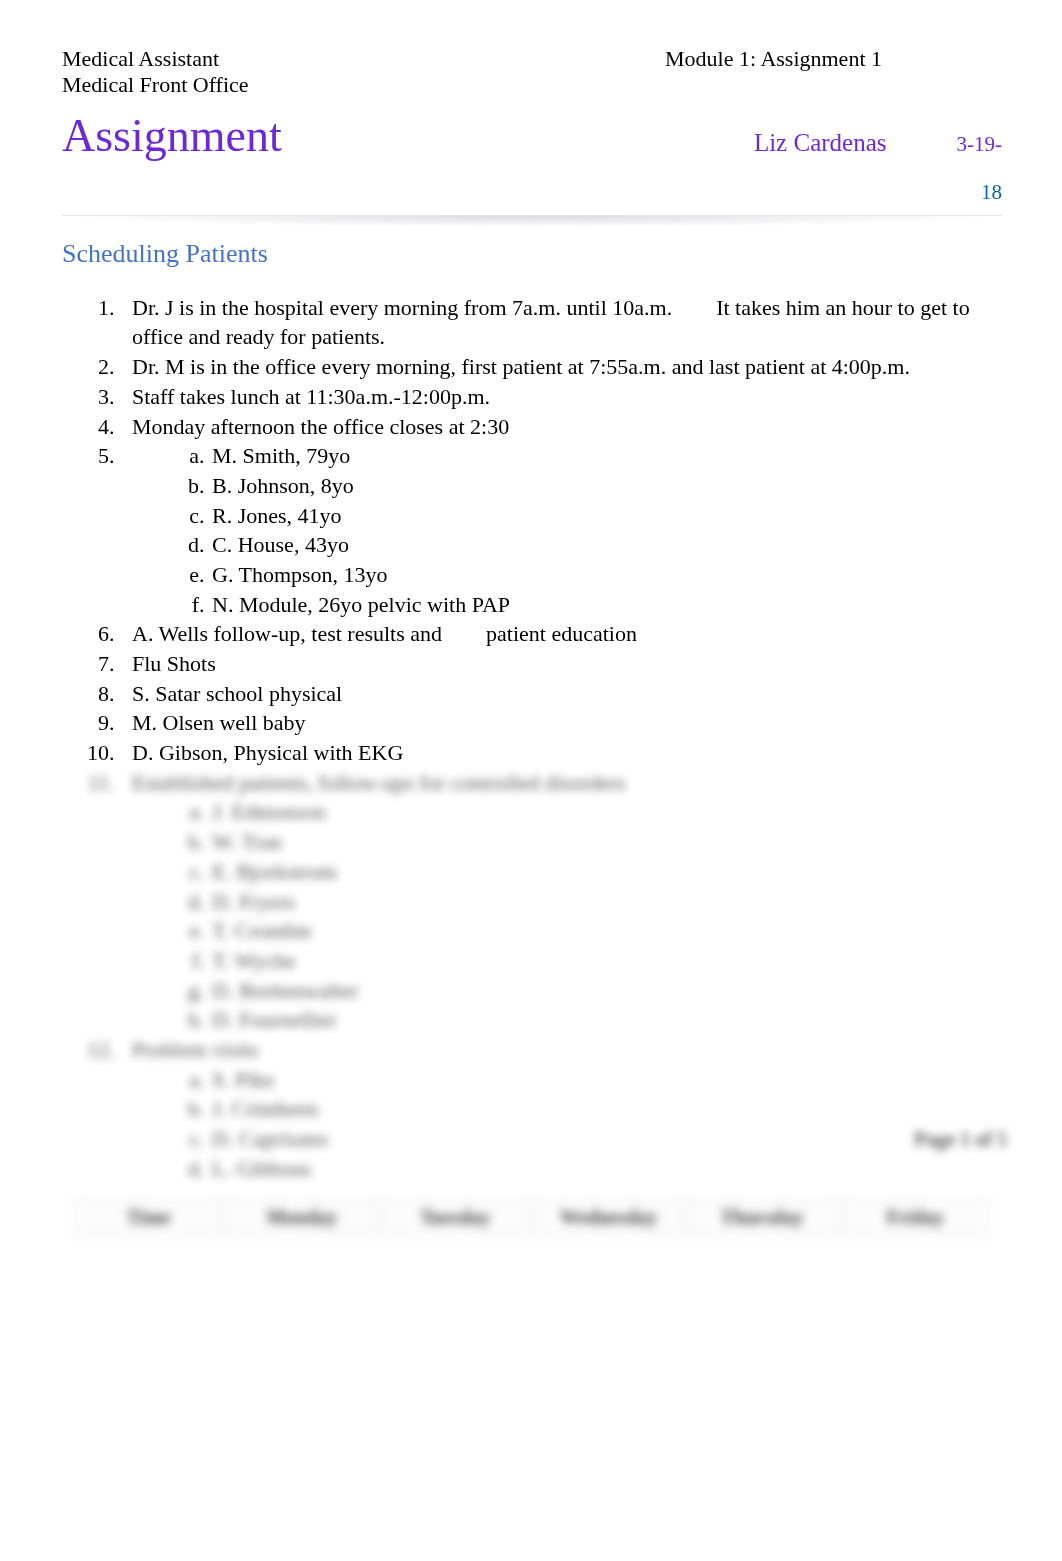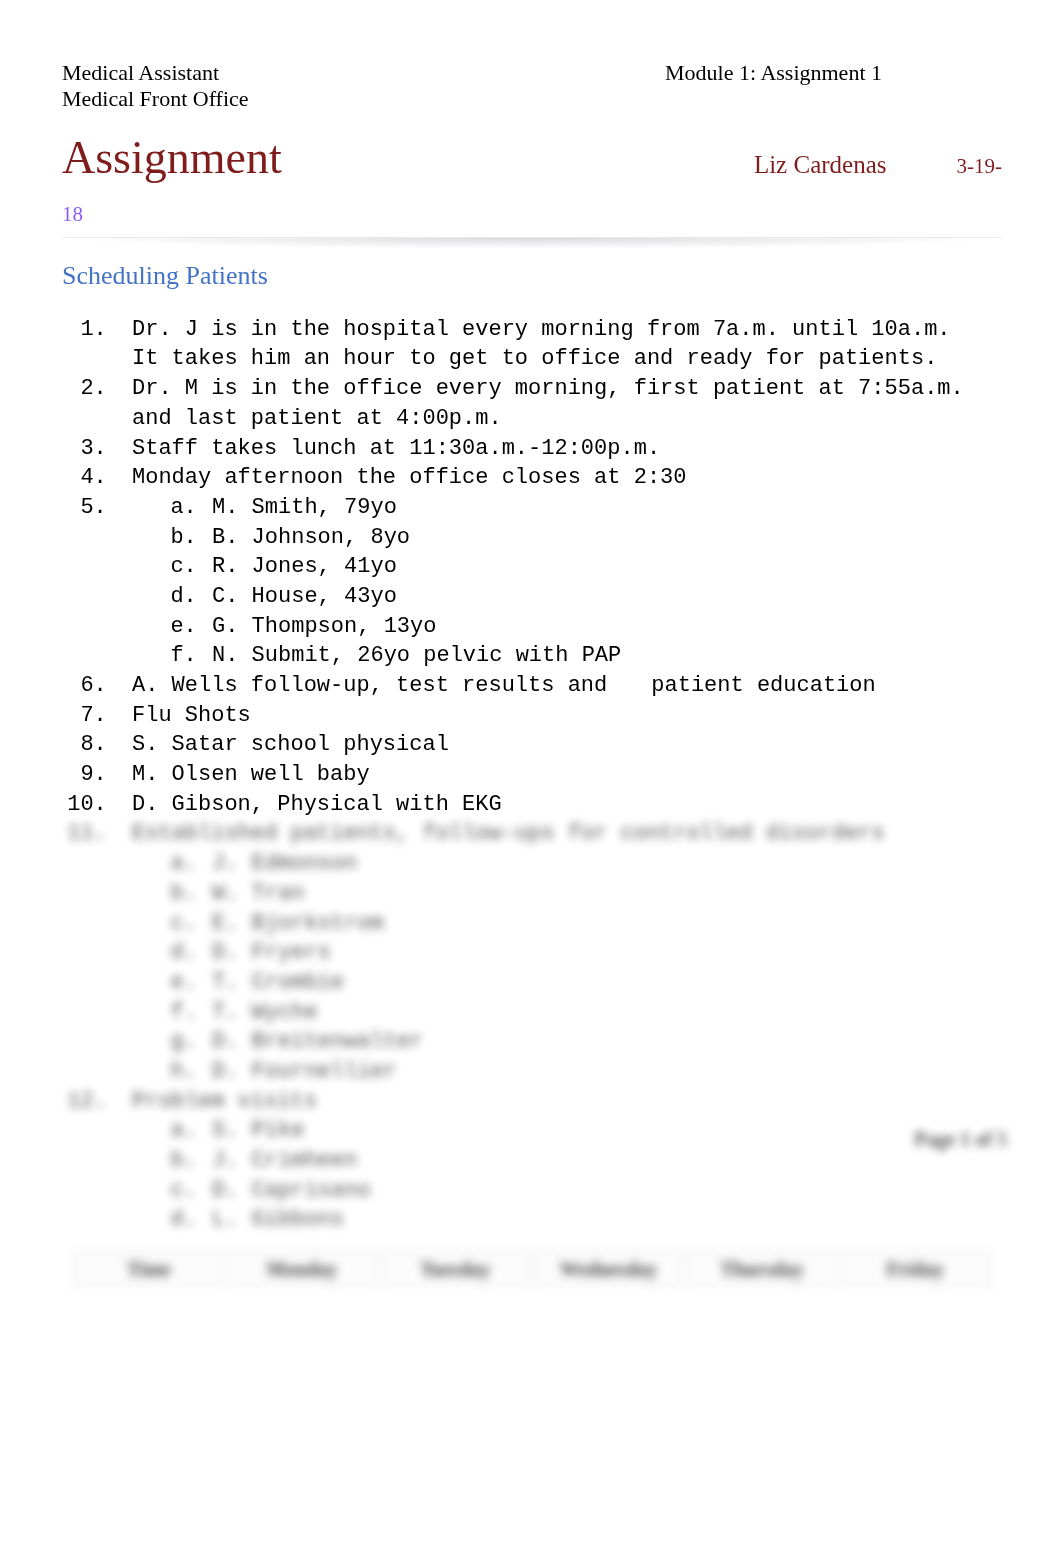--- a/index.html
+++ b/index.html
@@ -9,58 +9,59 @@
     }
     body {
       font-family: "Times New Roman", Times, serif;
       background: #ffffff;
       width: 1062px;
       height: 1561px;
       position: relative;
       color: #000000;
     }
     .page {
-      padding: 60px 60px 0 62px;
+      padding: 46px 60px 0 62px;
     }
     .header-row {
       display: flex;
       justify-content: space-between;
       font-size: 22px;
       line-height: 1.2;
     }
     .header-left {
       text-align: left;
     }
     .header-right {
       text-align: left;
       padding-right: 120px;
     }
     .title-row {
-      margin-top: 18px;
+      margin-top: 10px;
       display: flex;
       align-items: baseline;
       justify-content: space-between;
-      color: #7f1d1d;
+      color: #6d28d9;
     }
     .title-main {
       font-size: 46px;
       font-weight: 400;
     }
     .title-name {
       font-size: 25px;
       margin-left: auto;
       padding-right: 70px;
     }
     .title-date {
       font-size: 21px;
     }
     .title-date2 {
       font-size: 21px;
-      color: #8b5cf6;
+      color: #0369a1;
       margin-top: 18px;
+      text-align: right;
     }
     .hr-blur {
       margin-top: 10px;
       height: 12px;
       width: 100%;
       background: radial-gradient(ellipse at center top, rgba(150,150,160,0.35) 0%, rgba(255,255,255,0) 70%);
       border-top: 1px solid rgba(180,180,190,0.3);
       border-radius: 0 0 50% 50%;
     }
     .section-title {
@@ -75,21 +76,20 @@
       line-height: 1.35;
     }
     ol.top {
       margin-top: 24px;
       padding-left: 58px;
       font-size: 22px;
       line-height: 1.35;
     }
     ol.top > li {
       padding-left: 12px;
-      font-family: Liberation Mono, monospace;
     }
     ol.alpha {
       list-style-type: lower-alpha;
       padding-left: 78px;
     }
     ol.alpha > li {
       padding-left: 2px;
     }
     .blur-block {
       filter: blur(4px);
@@ -164,21 +164,21 @@
     <li>Dr. M is in the office every morning, first patient at 7:55a.m. and last patient at 4:00p.m.</li>
     <li>Staff takes lunch at 11:30a.m.-12:00p.m.</li>
     <li>Monday afternoon the office closes at 2:30</li>
     <li>
       <ol class="alpha">
         <li>M. Smith, 79yo</li>
         <li>B. Johnson, 8yo</li>
         <li>R. Jones, 41yo</li>
         <li>C. House, 43yo</li>
         <li>G. Thompson, 13yo</li>
-        <li>N. Submit, 26yo pelvic with PAP</li>
+        <li>N. Module, 26yo pelvic with PAP</li>
       </ol>
     </li>
     <li>A. Wells follow-up, test results and  patient education</li>
     <li>
       <span>Flu Shots</span>
     </li>
     <li>S. Satar school physical</li>
     <li>M. Olsen well baby</li>
     <li>D. Gibson, Physical with EKG</li>
     <li class="blur-block li11">

